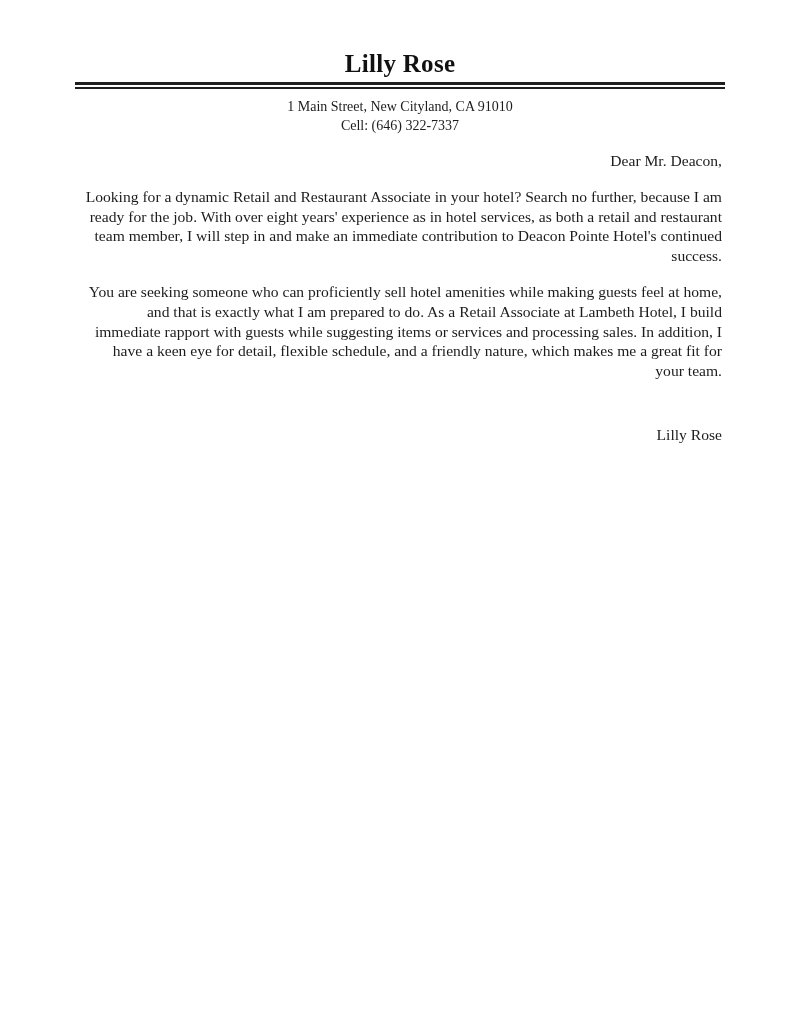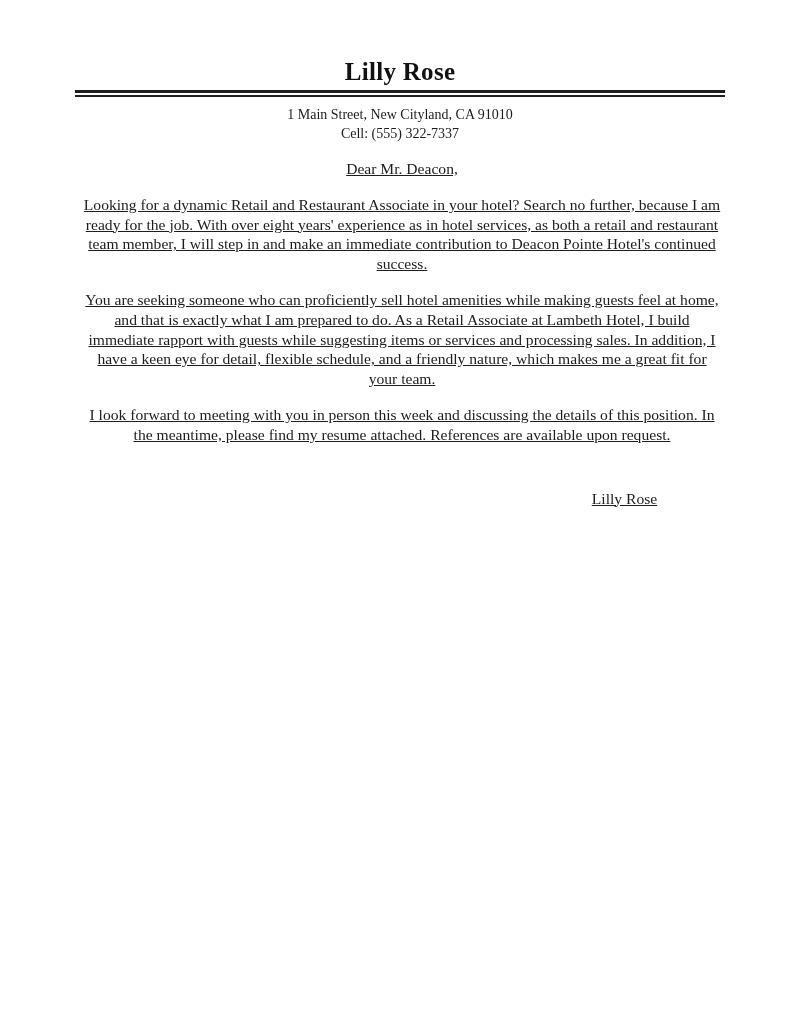--- a/index.html
+++ b/index.html
@@ -1,21 +1,21 @@
 <!DOCTYPE html>
 <html><head>
 <meta charset="utf-8">
 <style>
   * { margin: 0; padding: 0; box-sizing: border-box; }
   html, body { background: #ffffff; }
   .page {
     position: relative;
     width: 800px;
     height: 849px;
-    margin: 8px auto;
+    margin: 0 auto;
     background: #ffffff;
     font-family: "Liberation Serif", serif;
     color: #1c1c1c;
     overflow: hidden;
   }
   .header { padding-top: 50px; text-align: center; }
   .header-name {
     font-size: 25px;
     font-weight: bold;
     line-height: 28px;
@@ -36,46 +36,44 @@
     line-height: 19px;
     color: #1c1c1c;
   }
   .contact-line { display: block; }
   .letter-body {
     width: 640px;
     margin-left: 82px;
     margin-top: 16px;
     font-size: 15.6px;
     line-height: 19.8px;
-    text-align: center;
-    text-decoration: underline;
+    text-align: right;
   }
   .salutation { margin-top: 0; }
   .para { margin-top: 16px; }
   .closing-block { margin-top: 14px; margin-left: 445px; }
   .closing { display: block; }
   .signature { display: block; margin-top: 44px; }
 </style>
 </head>
 <body>
 
 <div class="page">
 
   <div class="header">
     <div class="header-name">Lilly Rose</div>
     <div class="double-rule"></div>
     <div class="contact-block">
       <span class="contact-line">1 Main Street, New Cityland, CA 91010</span>
-      <span class="contact-line">Cell: (555) 322-7337</span>
+      <span class="contact-line">Cell: (646) 322-7337</span>
     </div>
   </div>
 
   <div class="letter-body">
     <p class="salutation">Dear Mr. Deacon,</p>
     <p class="para">Looking for a dynamic Retail and Restaurant Associate in your hotel? Search no further, because I am ready for the job. With over eight years' experience as in hotel services, as both a retail and restaurant team member, I will step in and make an immediate contribution to Deacon Pointe Hotel's continued success.</p>
     <p class="para">You are seeking someone who can proficiently sell hotel amenities while making guests feel at home, and that is exactly what I am prepared to do. As a Retail Associate at Lambeth Hotel, I build immediate rapport with guests while suggesting items or services and processing sales. In addition, I have a keen eye for detail, flexible schedule, and a friendly nature, which makes me a great fit for your team.</p>
-    <p class="para">I look forward to meeting with you in person this week and discussing the details of this position. In the meantime, please find my resume attached. References are available upon request.</p>
     <div class="closing-block">
       <span class="signature">Lilly Rose</span>
     </div>
   </div>
 
 </div>
 
 </body></html>

